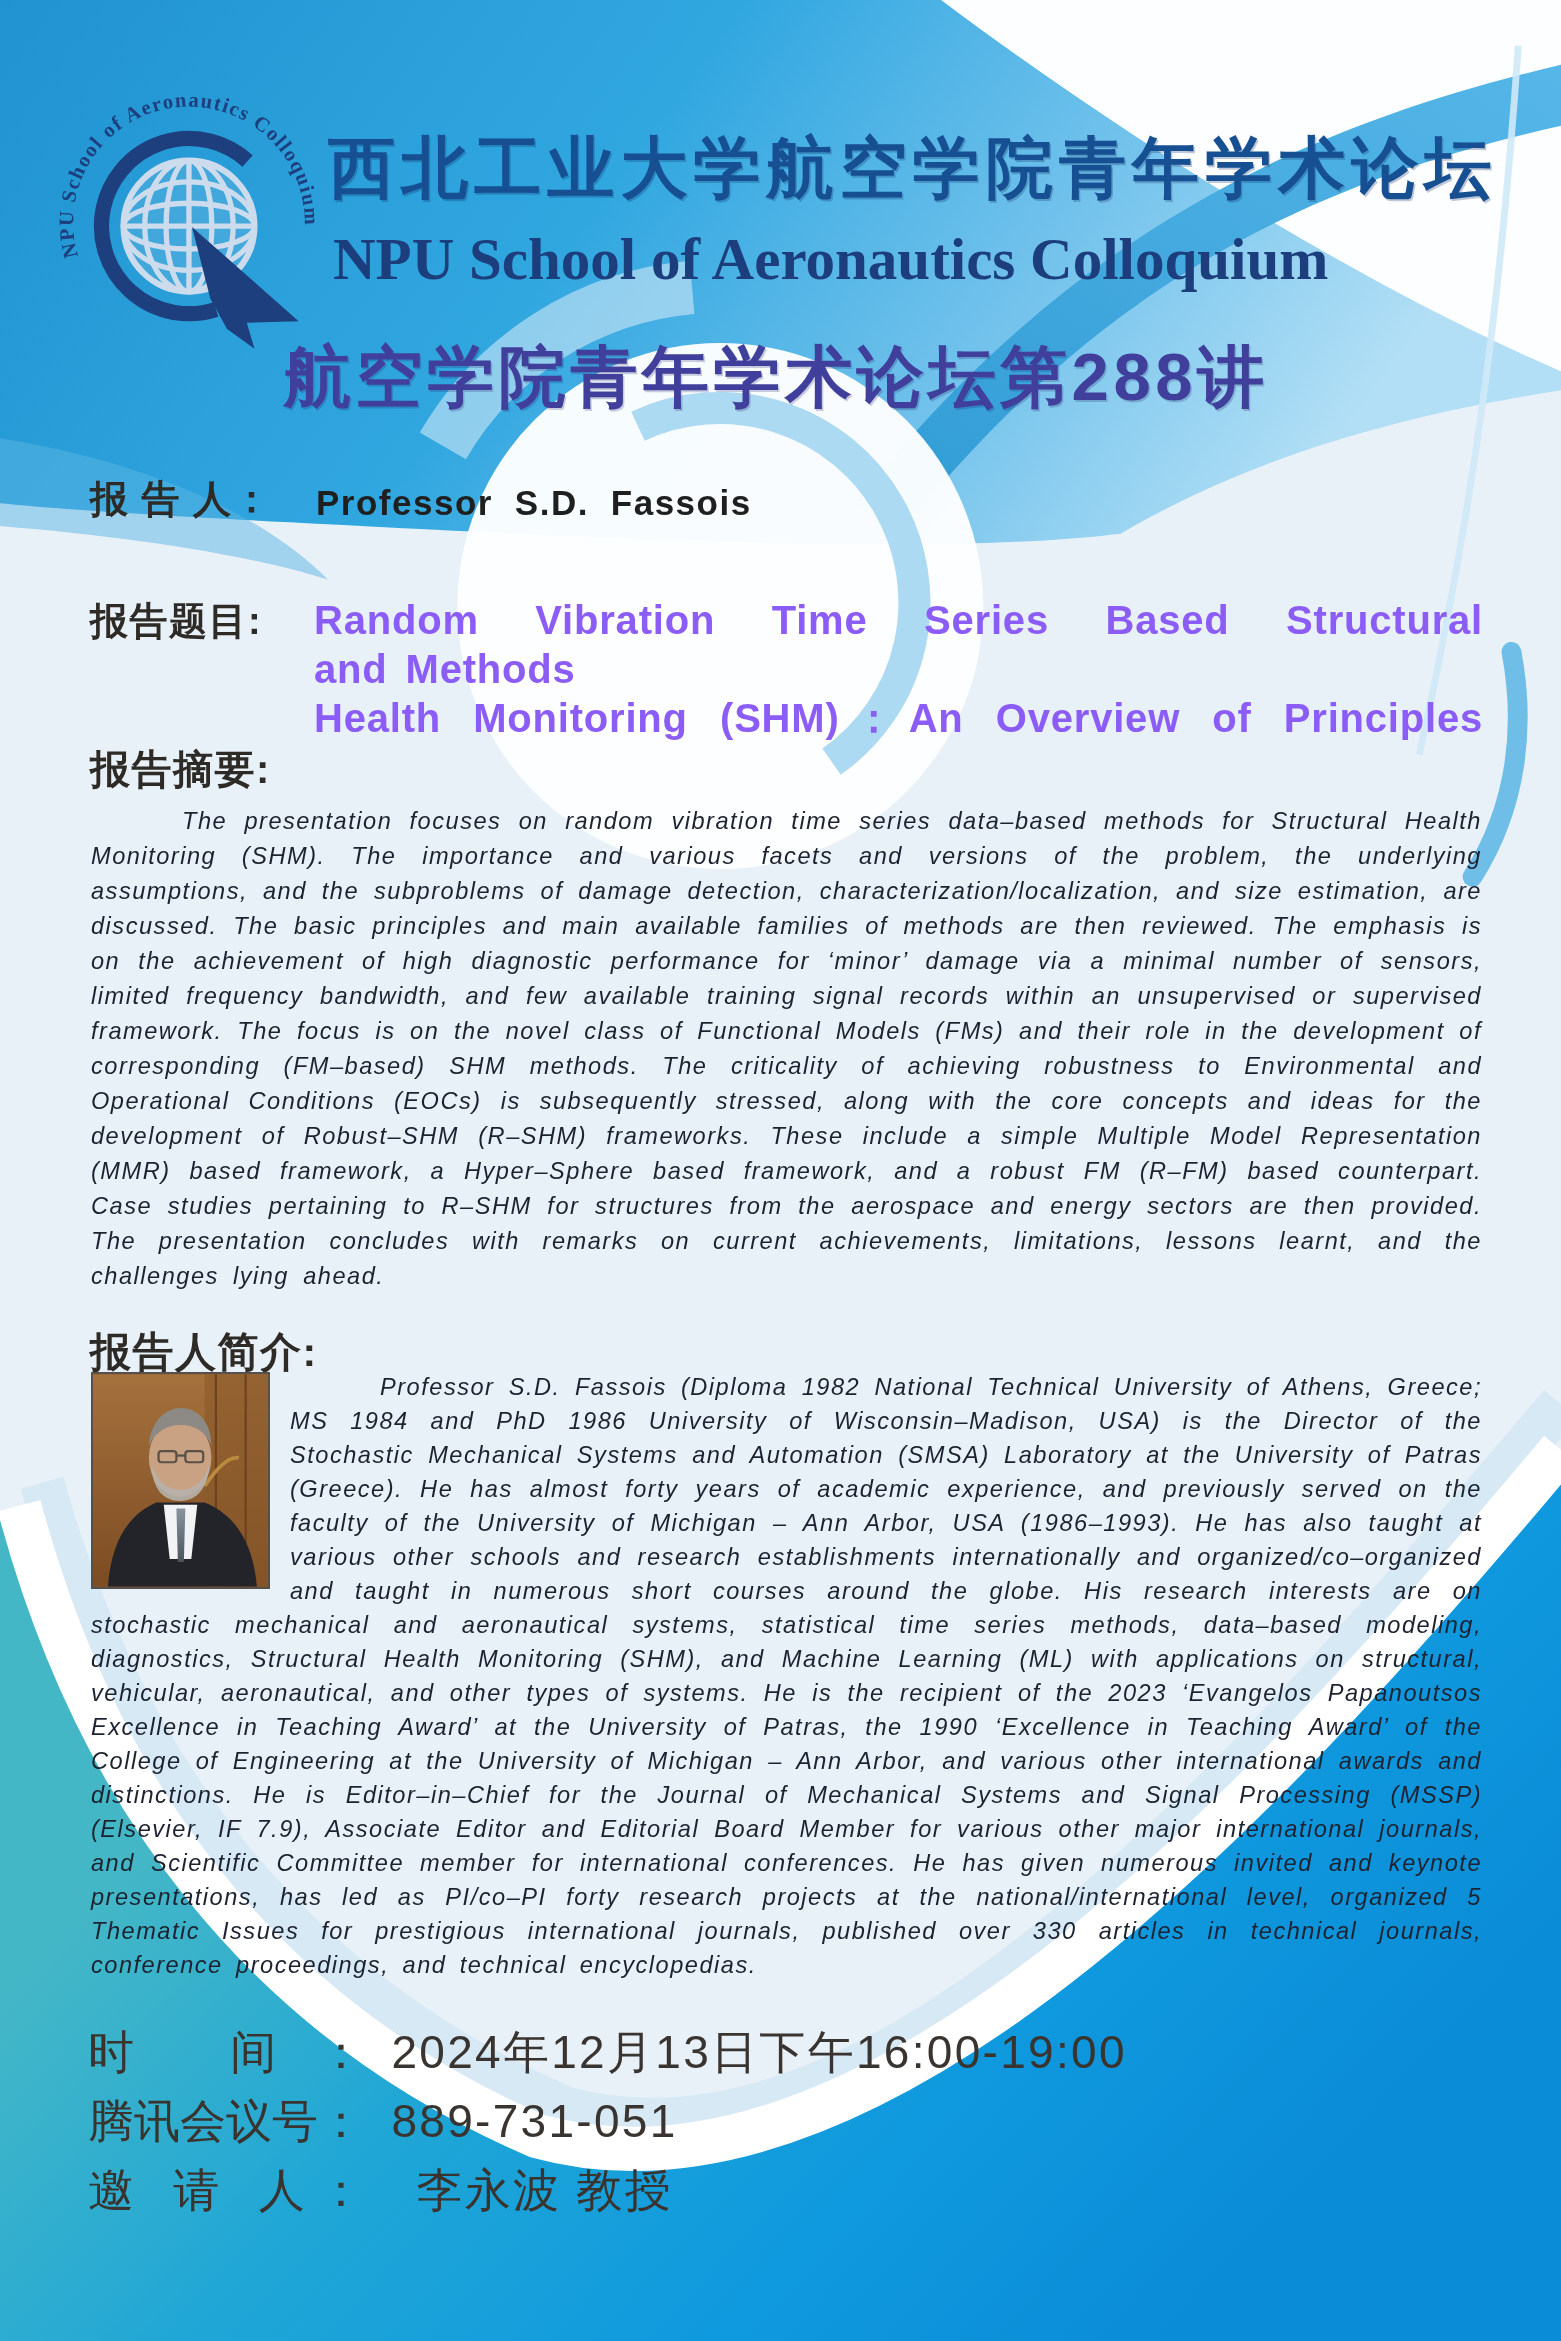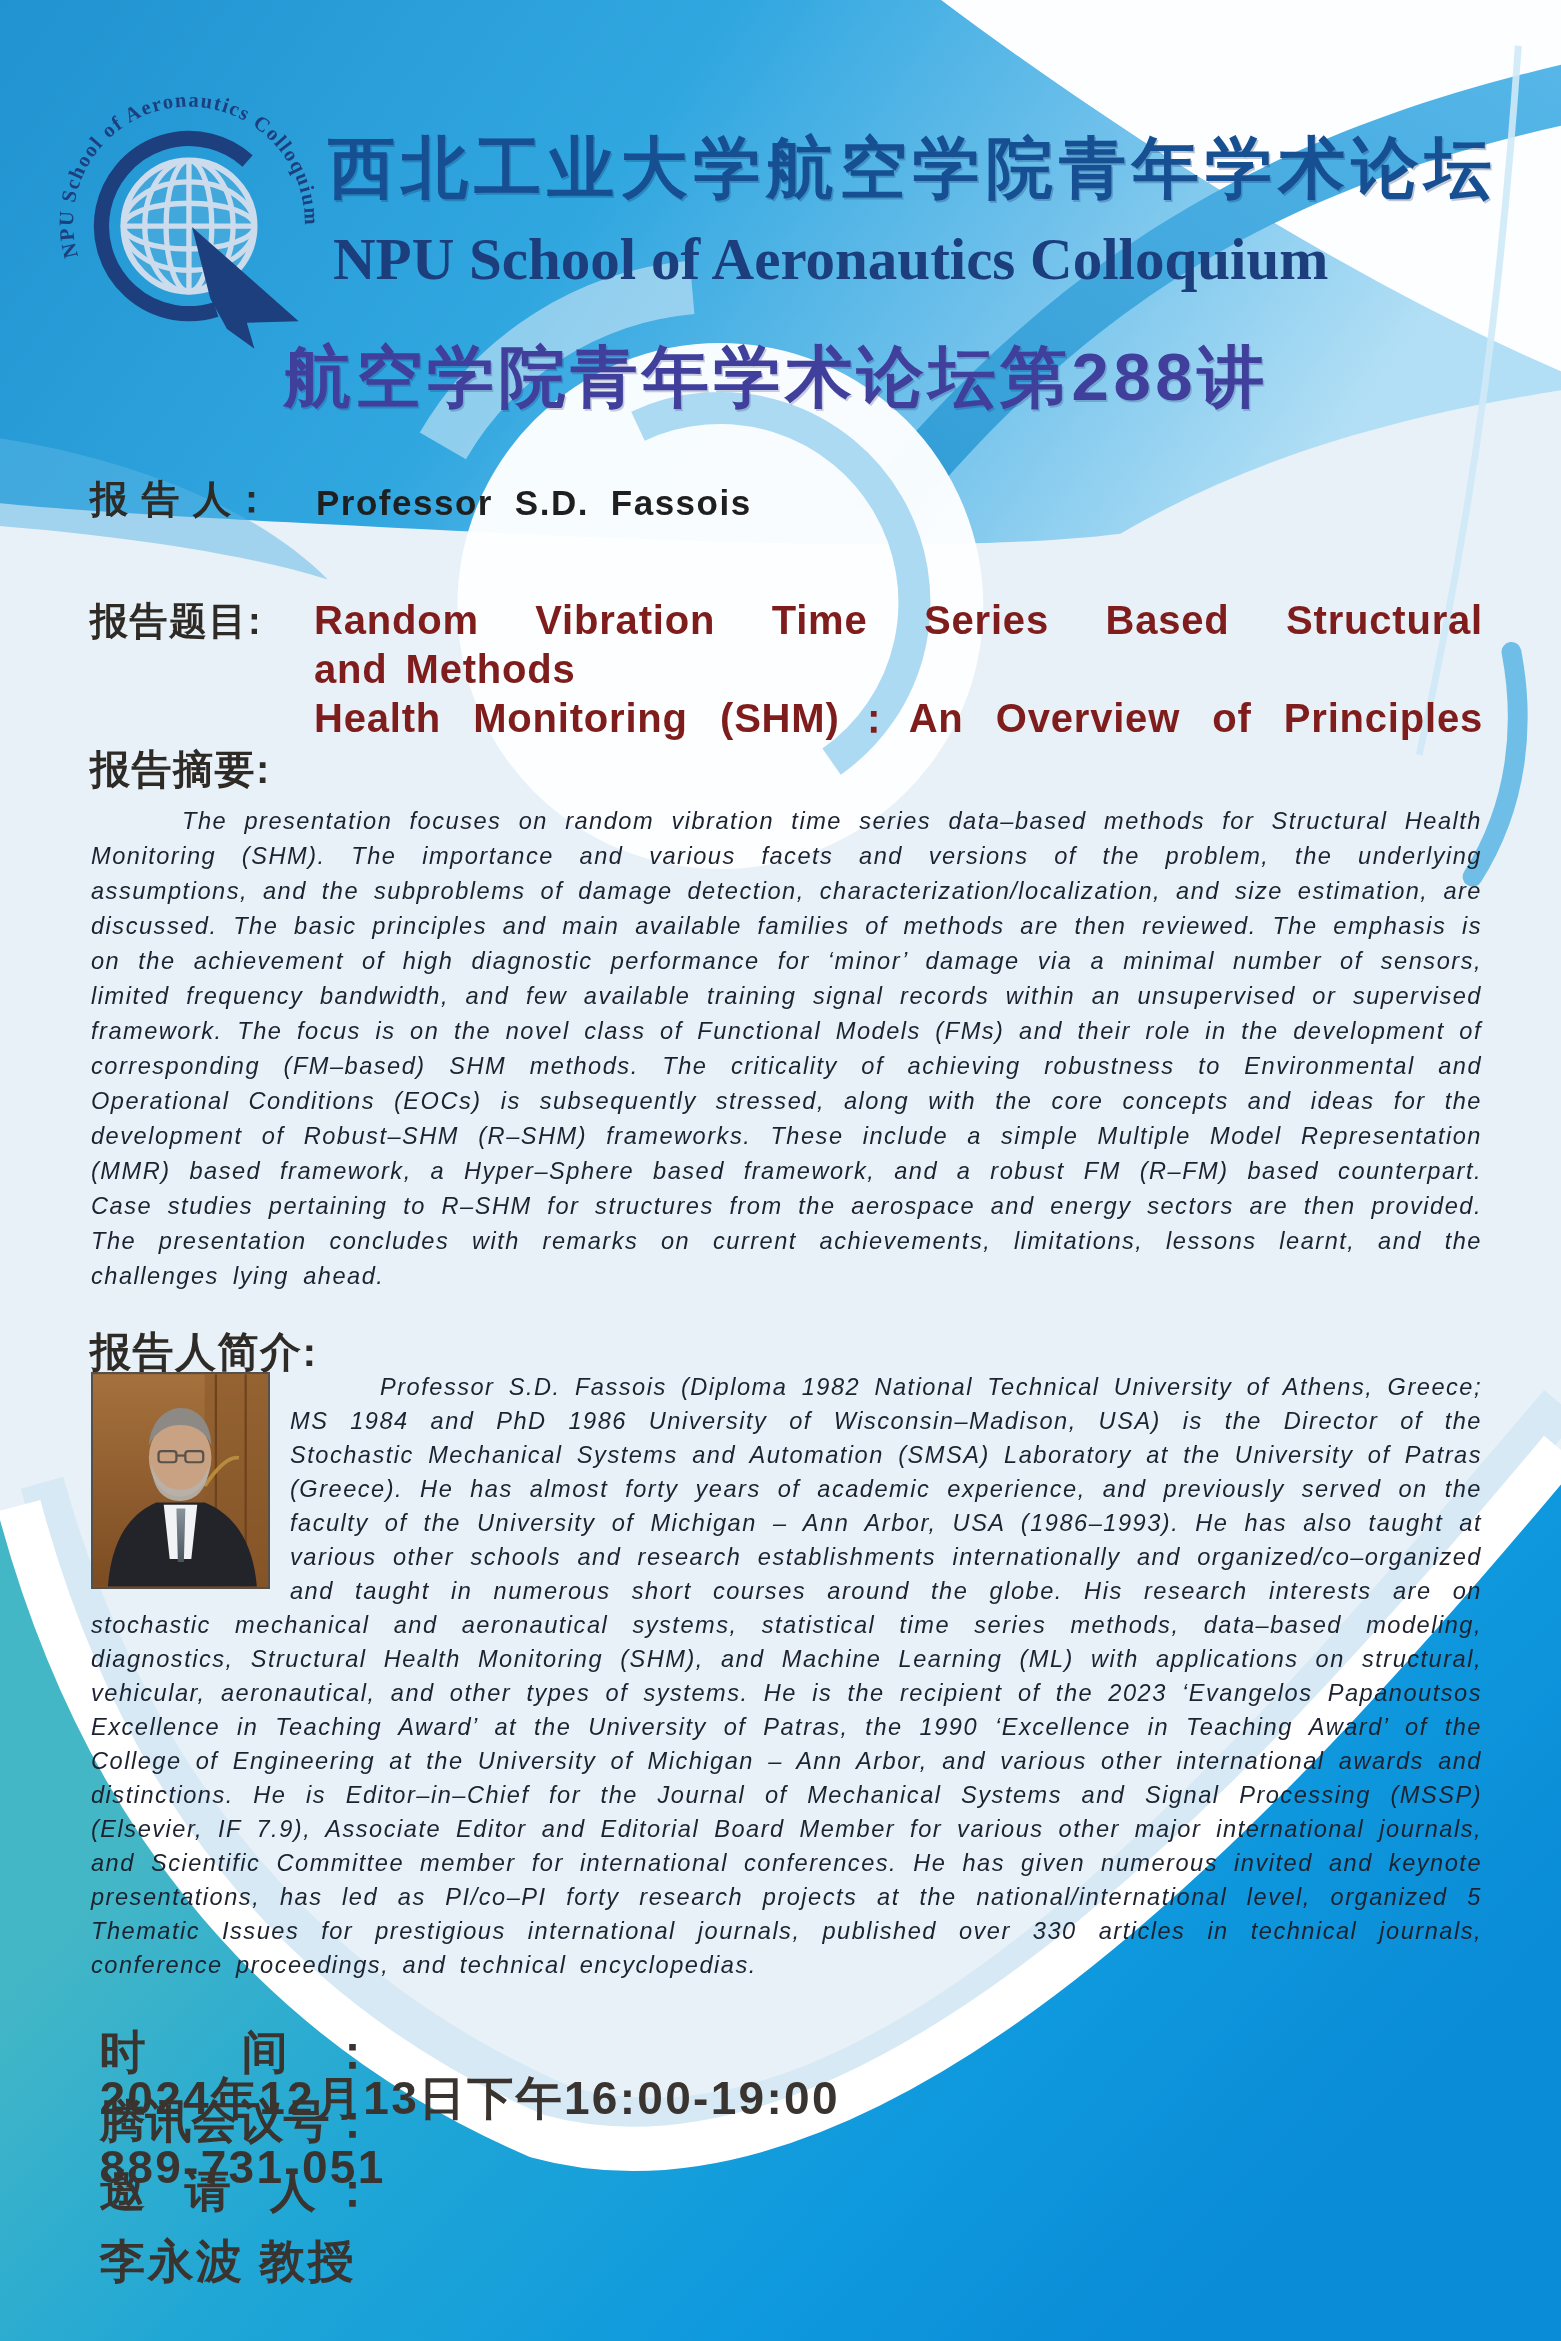--- a/index.html
+++ b/index.html
@@ -28,41 +28,41 @@
   .lbl-speaker{top:480px;font-size:38px;text-align:center;}
   .lbl-talk{top:602px;font-size:38px;}
   .lbl-abstract{top:749px;font-size:40px;}
   .lbl-bio{top:1320px;font-size:41px;margin-top:12px;}
   .speaker-name{
     position:absolute;left:316px;top:485px;line-height:1;
     font-size:35px;font-weight:bold;color:#1f1f1f;letter-spacing:1.5px;word-spacing:10.7px;white-space:nowrap;
   }
   .talk-lines{position:absolute;left:314px;top:596px;width:1169px;}
   .talk-line{
-    font-size:40px;font-weight:bold;color:#7f1d1d;line-height:49px;
+    font-size:40px;font-weight:bold;color:#8b5cf6;line-height:49px;
     letter-spacing:0.8px;word-spacing:6.1px;
     text-align:justify;text-align-last:justify;
   }
   .talk-line.last{text-align:left;text-align-last:left;}
   .abstract-text{
     position:absolute;left:91px;top:804px;width:1391px;
     font-style:italic;font-size:23.6px;line-height:35px;color:#1c2230;
     letter-spacing:1.5px;word-spacing:6.1px;text-align:justify;text-indent:91px;
   }
   .bio-block{position:absolute;left:91px;top:1370px;width:1391px;}
   .photo{
     float:left;width:179px;height:217px;margin:2.3px 20px 9.1px 0;
     border:2.3px solid #55504b;box-sizing:border-box;background:#8a5a2c;
   }
   .photo svg{display:block;width:100%;height:100%;}
   .bio-text{
     font-style:italic;font-size:23.6px;line-height:34px;color:#1c2230;
     letter-spacing:1.5px;word-spacing:5.3px;text-align:justify;text-indent:90px;
   }
-  .f-row{position:absolute;left:72px;display:flex;align-items:baseline;color:#3a3430;font-weight:bold;line-height:1;flex-direction:column;}
+  .f-row{position:absolute;left:88px;display:flex;align-items:baseline;color:#3a3430;font-weight:normal;line-height:1;}
   .f-row-time{top:2029px;}
   .f-row-meeting{top:2098px;}
   .f-row-inviter{top:2167px;gap:25px;}
   .f-label{
     display:inline-block;width:276px;font-size:46px;
     text-align:justify;text-align-last:justify;white-space:normal;
   }
   .f-value{margin-left:27.4px;font-size:46px;letter-spacing:2.3px;white-space:nowrap;}
 </style>
 </head>

